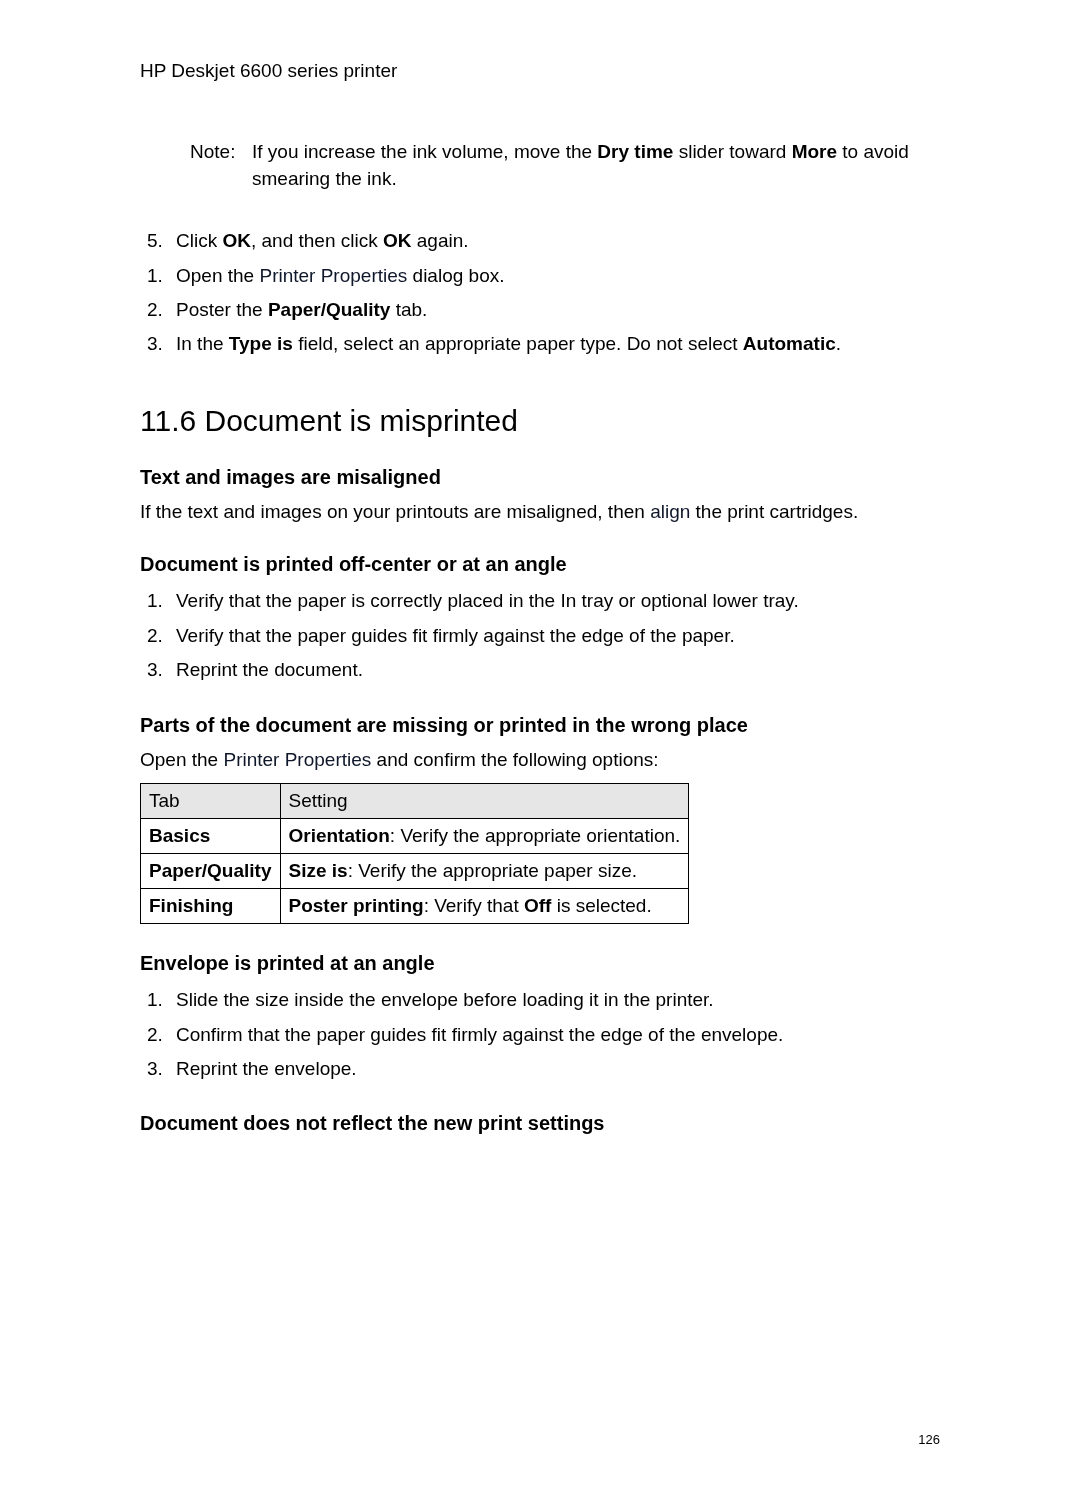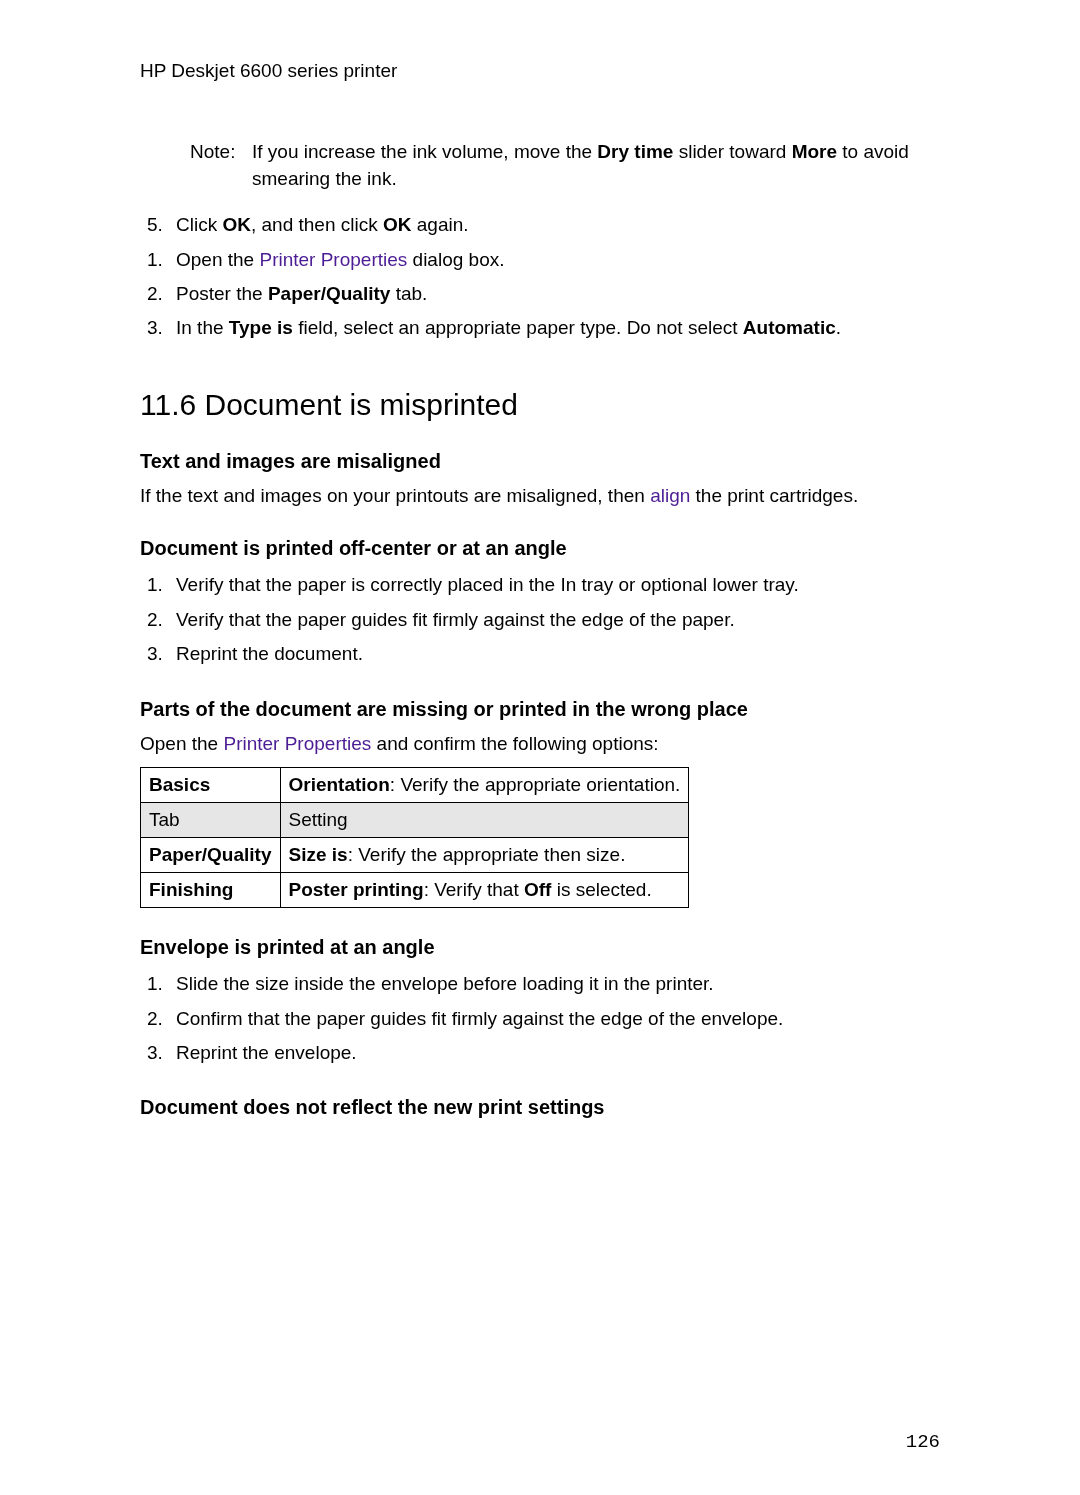--- a/index.html
+++ b/index.html
@@ -17,21 +17,21 @@
     padding: 60px 140px 60px 140px;
   }
   .header-title {
     font-size: 19px;
     color: #000;
     margin-bottom: 57px;
   }
   .note-block {
     display: flex;
     margin-left: 50px;
-    margin-bottom: 18px;
+    margin-bottom: 34px;
     font-size: 19px;
     line-height: 1.4;
   }
   .note-label {
     min-width: 62px;
   }
   .note-text {
     flex: 1;
   }
   ol.steps {
@@ -55,21 +55,21 @@
     font-weight: bold;
     margin-top: 28px;
     margin-bottom: 10px;
   }
   .body-text {
     font-size: 19px;
     line-height: 1.4;
     margin-bottom: 10px;
   }
   .link {
-    color: #4c1d95;
+    color: #0f172a;
     cursor: pointer;
   }
   table.settings {
     border-collapse: collapse;
     margin-top: 10px;
     margin-bottom: 8px;
     font-size: 19px;
   }
   table.settings th, table.settings td {
     border: 1px solid #000;
@@ -80,24 +80,23 @@
   table.settings th {
     background: #e6e6e6;
     font-weight: normal;
   }
   table.settings td.col1 {
     font-weight: bold;
   }
   .bold { font-weight: bold; }
   .page-number {
     position: absolute;
-    bottom: 42px;
+    bottom: 48px;
     right: 140px;
-    font-size: 19px;
-    font-family: Liberation Mono, monospace;
+    font-size: 13px;
   }
 </style>
 </head>
 <body>
 
 <div class="page">
 
   <div class="header-title">HP Deskjet 6600 series printer</div>
 
   <div class="note-block">
@@ -139,30 +138,30 @@
   </ol>
 
   <div class="subheading">Parts of the document are missing or printed in the wrong place</div>
   <div class="body-text">
     <span>Open the </span><span class="link">Printer Properties</span><span> and confirm the following options:</span>
   </div>
 
   <table class="settings">
     <tbody>
         <tr>
+      <th>Tab</th>
+      <th>Setting</th>
+    </tr>
+    <tr>
       <td class="col1">Basics</td>
       <td><span class="bold">Orientation</span><span>: Verify the appropriate orientation.</span></td>
     </tr>
     <tr>
-      <th>Tab</th>
-      <th>Setting</th>
-    </tr>
-    <tr>
       <td class="col1">Paper/Quality</td>
-      <td><span class="bold">Size is</span><span>: Verify the appropriate then size.</span></td>
+      <td><span class="bold">Size is</span><span>: Verify the appropriate paper size.</span></td>
     </tr>
     <tr>
       <td class="col1">Finishing</td>
       <td><span class="bold">Poster printing</span><span>: Verify that </span><span class="bold">Off</span><span> is selected.</span></td>
     </tr>
   </tbody>
     </table>
 
   <div class="subheading">Envelope is printed at an angle</div>
   <ol class="steps">

